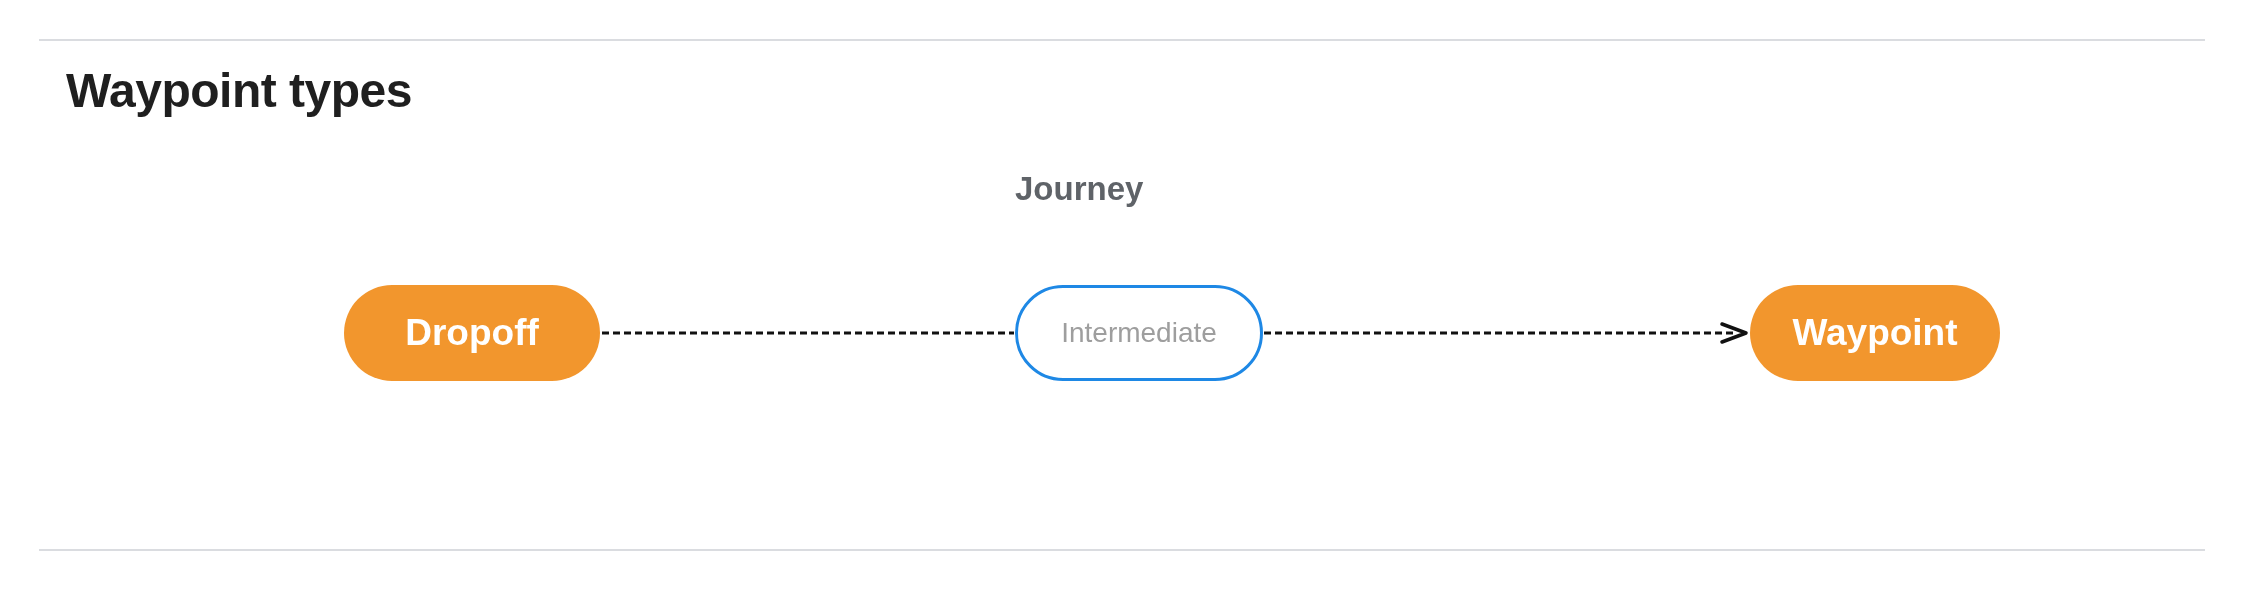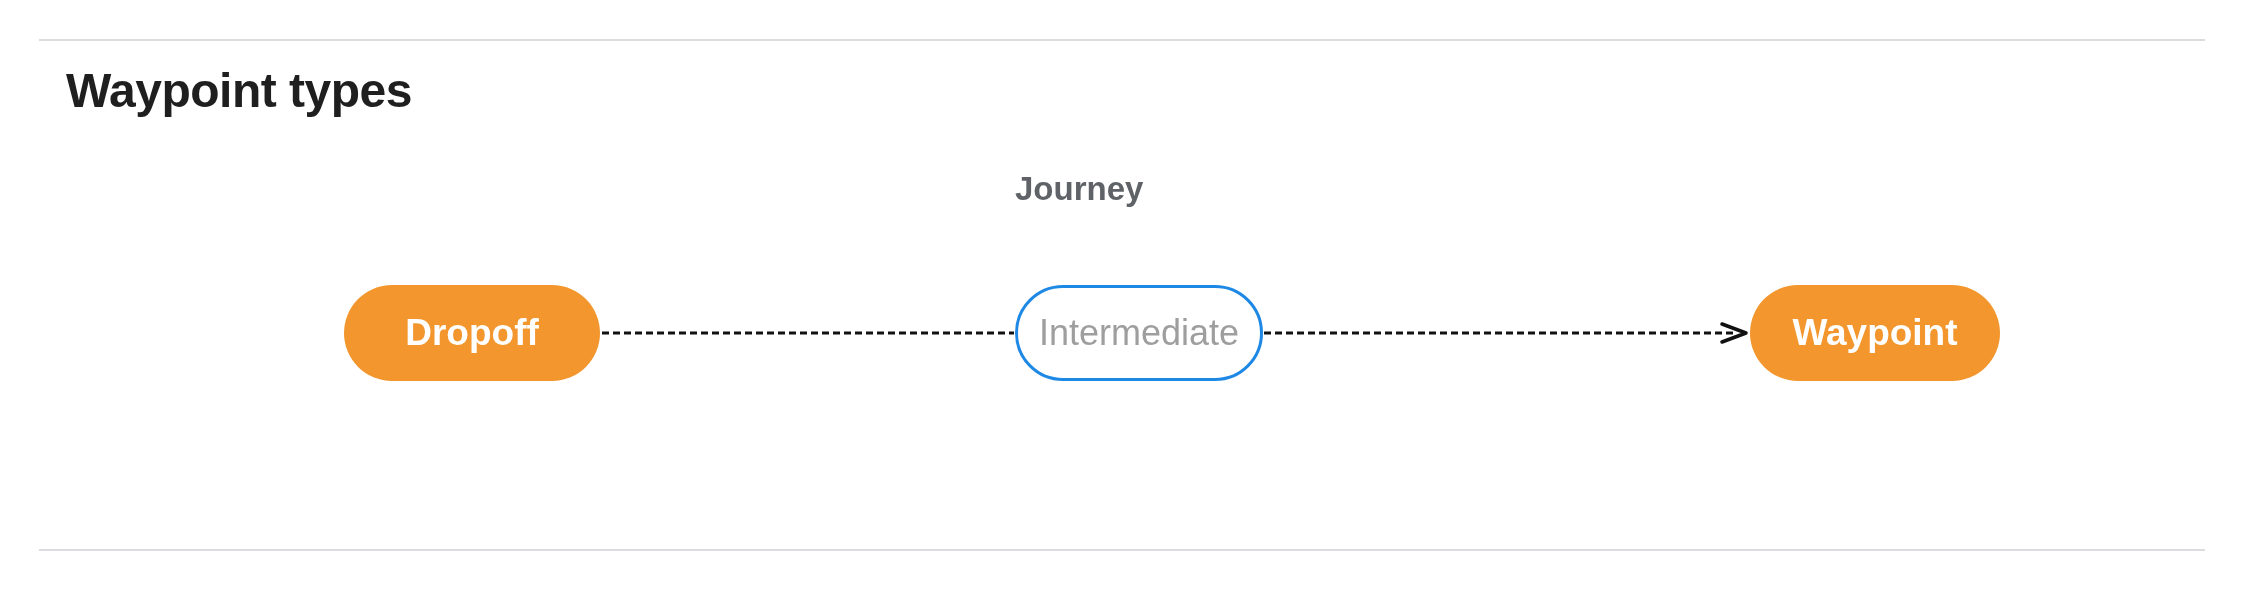--- a/index.html
+++ b/index.html
@@ -86,21 +86,21 @@
   .node.filled {
     background: var(--node-fill-orange, #f2962d);
     color: var(--node-text-light, #ffffff);
     font-size: 37px;
     font-weight: 700;
   }
   .node.outlined {
     background: #ffffff;
     border: 3px solid var(--node-outline-blue, #1e88e5);
     color: var(--node-text-gray, #9e9e9e);
-    font-size: 36px;
+    font-size: 28px;
     font-weight: 400;
     text-align: right;
   }
   .node-pickup   { left: 344px;  width: 256px; }
   .node-interm   { left: 1015px; width: 248px; }
   .node-dropoff  { left: 1750px; width: 250px; }
 </style>
 </head>
 <body>
 

